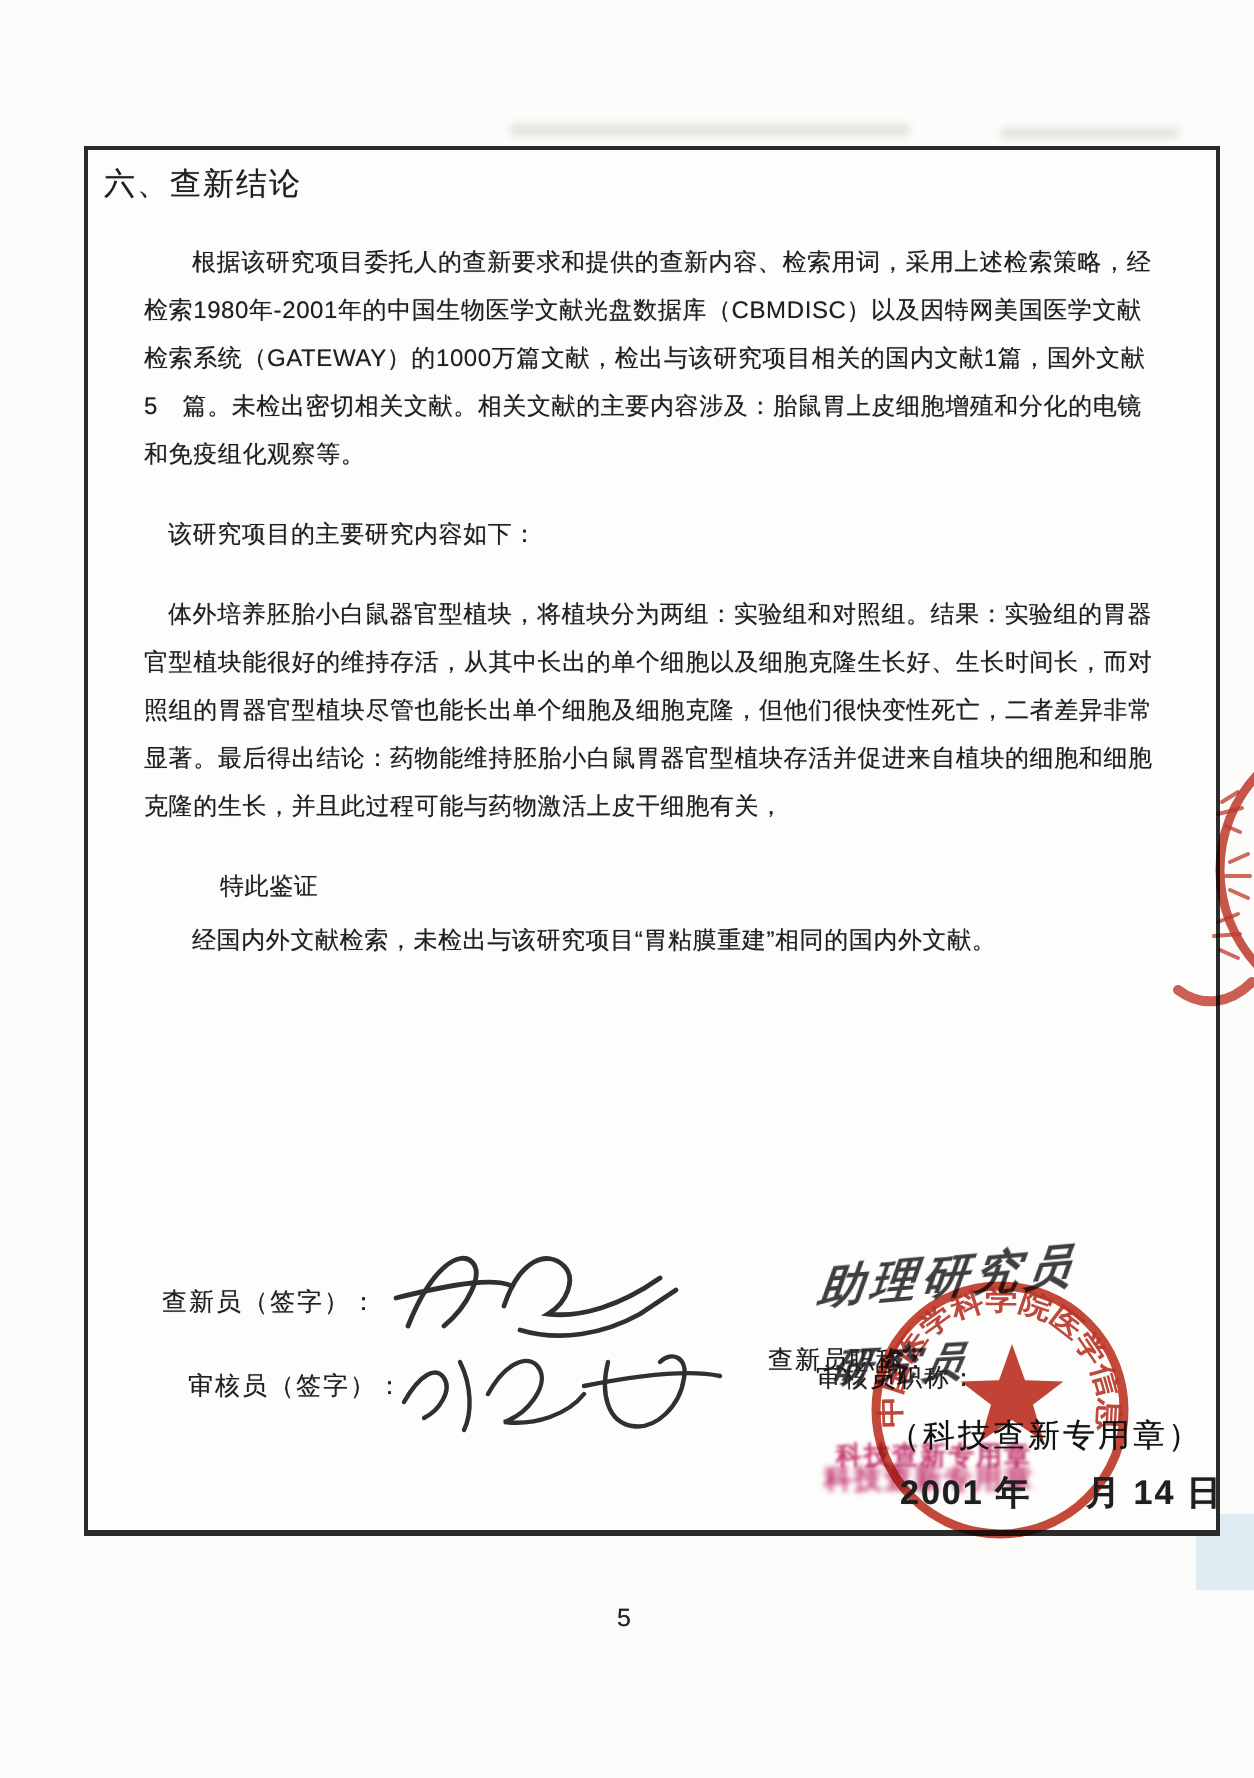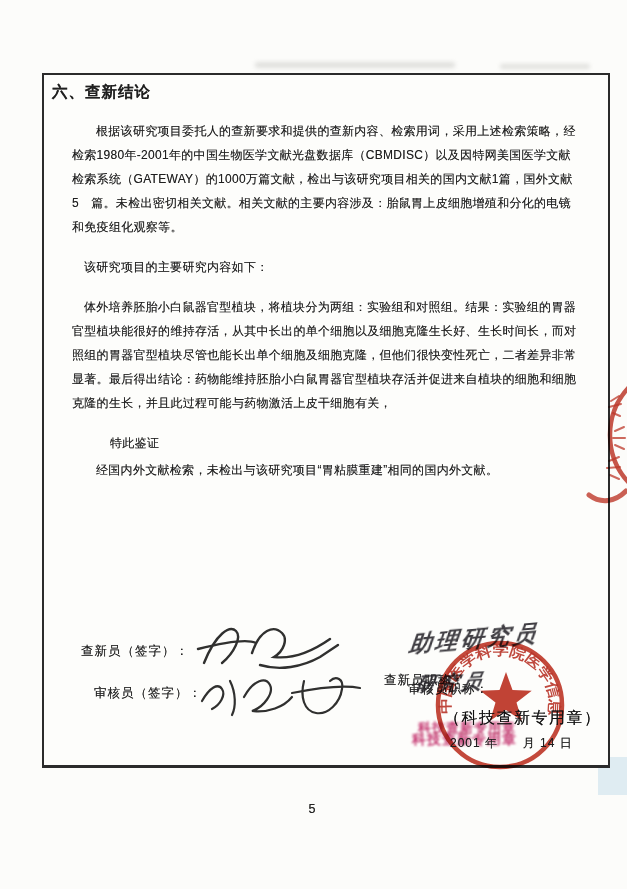--- a/index.html
+++ b/index.html
@@ -12,21 +12,21 @@
   }
   .scan-smudge{position:absolute;background:#9a9a94;filter:blur(2px);opacity:.28;border-radius:2px;}
   .blue-artifact{position:absolute;background:#cfe3ee;opacity:.65;}
   .doc-box{
     position:absolute;left:42px;top:73px;width:568px;height:695px;
     background:#fdfdfb;
     border:2px solid #2b2b2b;border-bottom-width:3px;
     box-sizing:border-box;
   }
   .section-title{
-    margin:7px 0 6px 8px;font-size:15.5px;font-weight:bold;letter-spacing:1px;
+    margin:7px 0 6px 8px;font-size:15.5px;font-weight:normal;letter-spacing:1px;
     text-shadow:0 0 .4px rgba(0,0,0,.6);
   }
   .body-text{
     margin:0 14px 0 12px;font-size:12px;line-height:24px;letter-spacing:.3px;
     text-shadow:0 0 .4px rgba(0,0,0,.5);
   }
   .p{margin:16px;}
   .indent-2{text-indent:2em;}
   .indent-1{text-indent:1em;}
   .p-final{margin-top:3px;}
@@ -42,22 +42,22 @@
   .stamp{position:absolute;left:386px;top:560px;width:140px;height:140px;filter:blur(.35px);mix-blend-mode:multiply;}
   .stamp-inner-line{
     position:absolute;color:#be185d;font-weight:bold;white-space:nowrap;
     filter:blur(.9px);opacity:.85;mix-blend-mode:multiply;letter-spacing:1px;font-family:Liberation Serif, serif;
   }
   .seal-note{
     position:absolute;left:400px;top:633px;font-size:16px;letter-spacing:1.5px;
     color:#111;white-space:nowrap;text-shadow:0 0 .4px rgba(0,0,0,.6);
   }
   .date-line{
-    position:absolute;left:406px;top:660px;font-size:12px;letter-spacing:1px;
-    white-space:nowrap;text-shadow:0 0 .4px rgba(0,0,0,.55);
+    position:absolute;left:406px;top:660px;font-size:17px;letter-spacing:1px;
+    white-space:nowrap;text-shadow:0 0 .4px rgba(0,0,0,.55);font-weight:bold;
   }
   .date-line .gap{display:inline-block;width:16px;}
   .edge-stamp{position:absolute;left:585px;top:363px;width:42px;height:150px;mix-blend-mode:multiply;filter:blur(.3px);}
   .page-number{
     position:absolute;left:300px;top:802px;width:24px;text-align:center;
     font-size:12.5px;color:#222;text-shadow:0 0 .4px rgba(0,0,0,.5);
   }
 </style>
 </head>
 <body>

